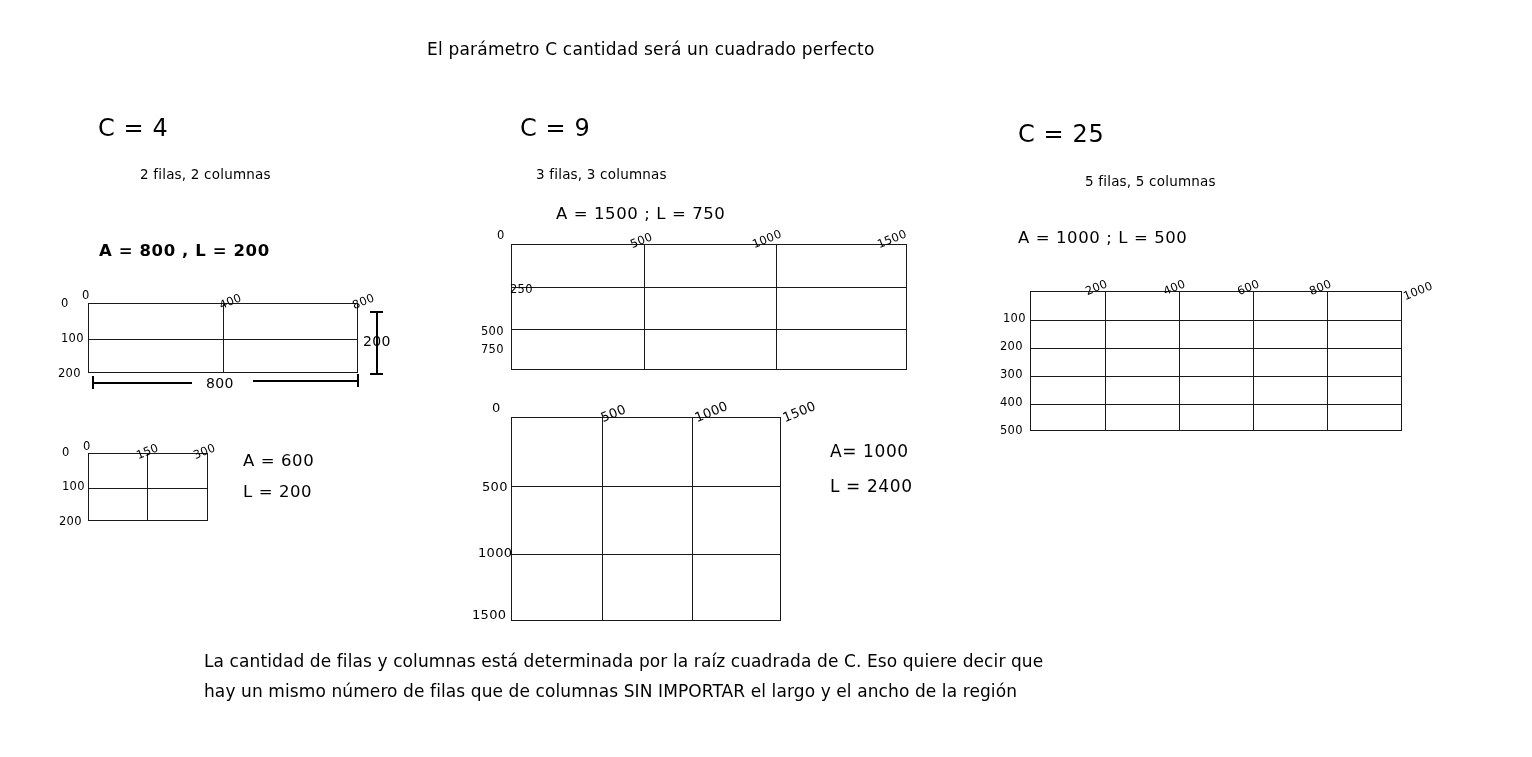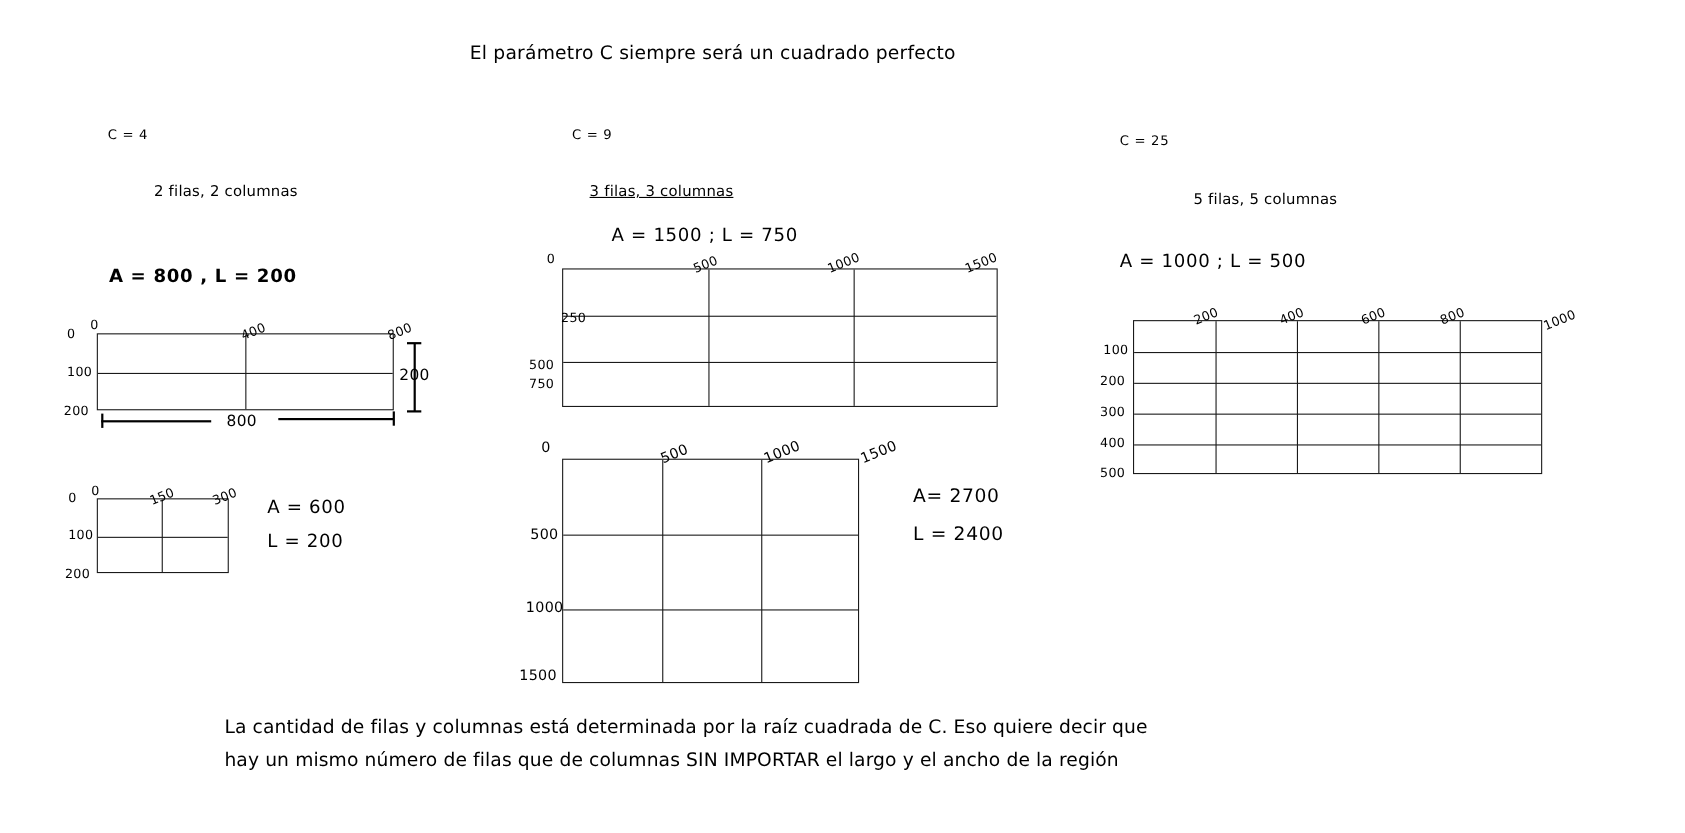--- a/index.html
+++ b/index.html
@@ -20,21 +20,21 @@
     white-space: nowrap;
     line-height: 1.05;
   }
   
   .title {
     font-size: 17px;
     font-family: "DejaVu Sans", sans-serif;
     letter-spacing: 0.2px;
   }
   .c-label {
-    font-size: 12px;
+    font-size: 24px;
     letter-spacing: 0.6px;
   }
   .sub-label {
     font-size: 13.5px;
     letter-spacing: 0.2px;
   }
   .al-label {
     font-size: 16.5px;
     letter-spacing: 0.6px;
   }
@@ -84,21 +84,21 @@
   .cap-h {
     position: absolute;
     background: #000;
     height: 2.2px;
     width: 13px;
   }
 </style>
 </head>
 <body>
 
-<div class="abs txt title" style="left:427px; top:41px;">El parámetro C siempre será un cuadrado perfecto</div>
+<div class="abs txt title" style="left:427px; top:41px;">El parámetro C cantidad será un cuadrado perfecto</div>
 
 <div class="abs txt c-label" style="left:98px; top:116px;">C = 4</div>
 <div class="abs txt sub-label" style="left:140px; top:167px;">2 filas, 2 columnas</div>
 <div class="abs txt al-label" style="left:99px; top:242px;font-weight:bold;">A = 800 ,  L = 200</div>
 
 <div class="grid" style="left:88px; top:303px; width:270px; height:70px;">
   <div class="gline-v" style="left:134px;"></div>
   <div class="gline-h" style="top:35px;"></div>
 </div>
 
@@ -128,21 +128,21 @@
 <div class="abs txt tick" style="left:83px; top:440px;">0</div>
 <div class="abs txt tick-rot" style="left:139px; top:449px;">150</div>
 <div class="abs txt tick-rot" style="left:196px; top:449px;">300</div>
 <div class="abs txt tick" style="left:62px; top:446px;">0</div>
 <div class="abs txt tick" style="left:62px; top:480px;">100</div>
 <div class="abs txt tick" style="left:59px; top:515px;">200</div>
 <div class="abs txt al-label" style="left:243px; top:452px;">A = 600</div>
 <div class="abs txt al-label" style="left:243px; top:483px;text-align:right;">L = 200</div>
 
 <div class="abs txt c-label" style="left:520px; top:116px;">C = 9</div>
-<div class="abs txt sub-label" style="left:536px; top:167px;text-decoration:underline;">3 filas, 3 columnas</div>
+<div class="abs txt sub-label" style="left:536px; top:167px;">3 filas, 3 columnas</div>
 <div class="abs txt al-label" style="left:556px; top:205px;">A = 1500 ;  L = 750</div>
 
 <div class="grid" style="left:511px; top:244px; width:396px; height:126px;">
   <div class="gline-v" style="left:132px;"></div>
   <div class="gline-v" style="left:264px;"></div>
   <div class="gline-h" style="top:42px;"></div>
   <div class="gline-h" style="top:84px;"></div>
 </div>
 <div class="abs txt tick" style="left:497px; top:229px;">0</div>
 <div class="abs txt tick-rot" style="left:633px; top:238px;">500</div>
@@ -158,21 +158,21 @@
   <div class="gline-h" style="top:68px;"></div>
   <div class="gline-h" style="top:136px;"></div>
 </div>
 <div class="abs txt tick" style="left:492px; top:401px; font-size:13px;">0</div>
 <div class="abs txt tick-rot" style="left:604px; top:411px; font-size:13px;">500</div>
 <div class="abs txt tick-rot" style="left:698px; top:411px; font-size:13px;">1000</div>
 <div class="abs txt tick-rot" style="left:786px; top:411px; font-size:13px;">1500</div>
 <div class="abs txt tick" style="left:482px; top:480px; font-size:13px;">500</div>
 <div class="abs txt tick" style="left:478px; top:546px; font-size:13px;">1000</div>
 <div class="abs txt tick" style="left:472px; top:608px; font-size:13px;">1500</div>
-<div class="abs txt big-al" style="left:830px; top:443px;">A= 2700</div>
+<div class="abs txt big-al" style="left:830px; top:443px;">A= 1000</div>
 <div class="abs txt big-al" style="left:830px; top:478px;">L = 2400</div>
 
 <div class="abs txt c-label" style="left:1018px; top:122px;">C = 25</div>
 <div class="abs txt sub-label" style="left:1037px; top:174px;margin-left:48px;">5 filas, 5 columnas</div>
 <div class="abs txt al-label" style="left:1018px; top:229px;">A = 1000 ;  L = 500</div>
 
 <div class="grid" style="left:1030px; top:291px; width:372px; height:140px;">
   <div class="gline-v" style="left:74px;"></div>
   <div class="gline-v" style="left:148px;"></div>
   <div class="gline-v" style="left:222px;"></div>

